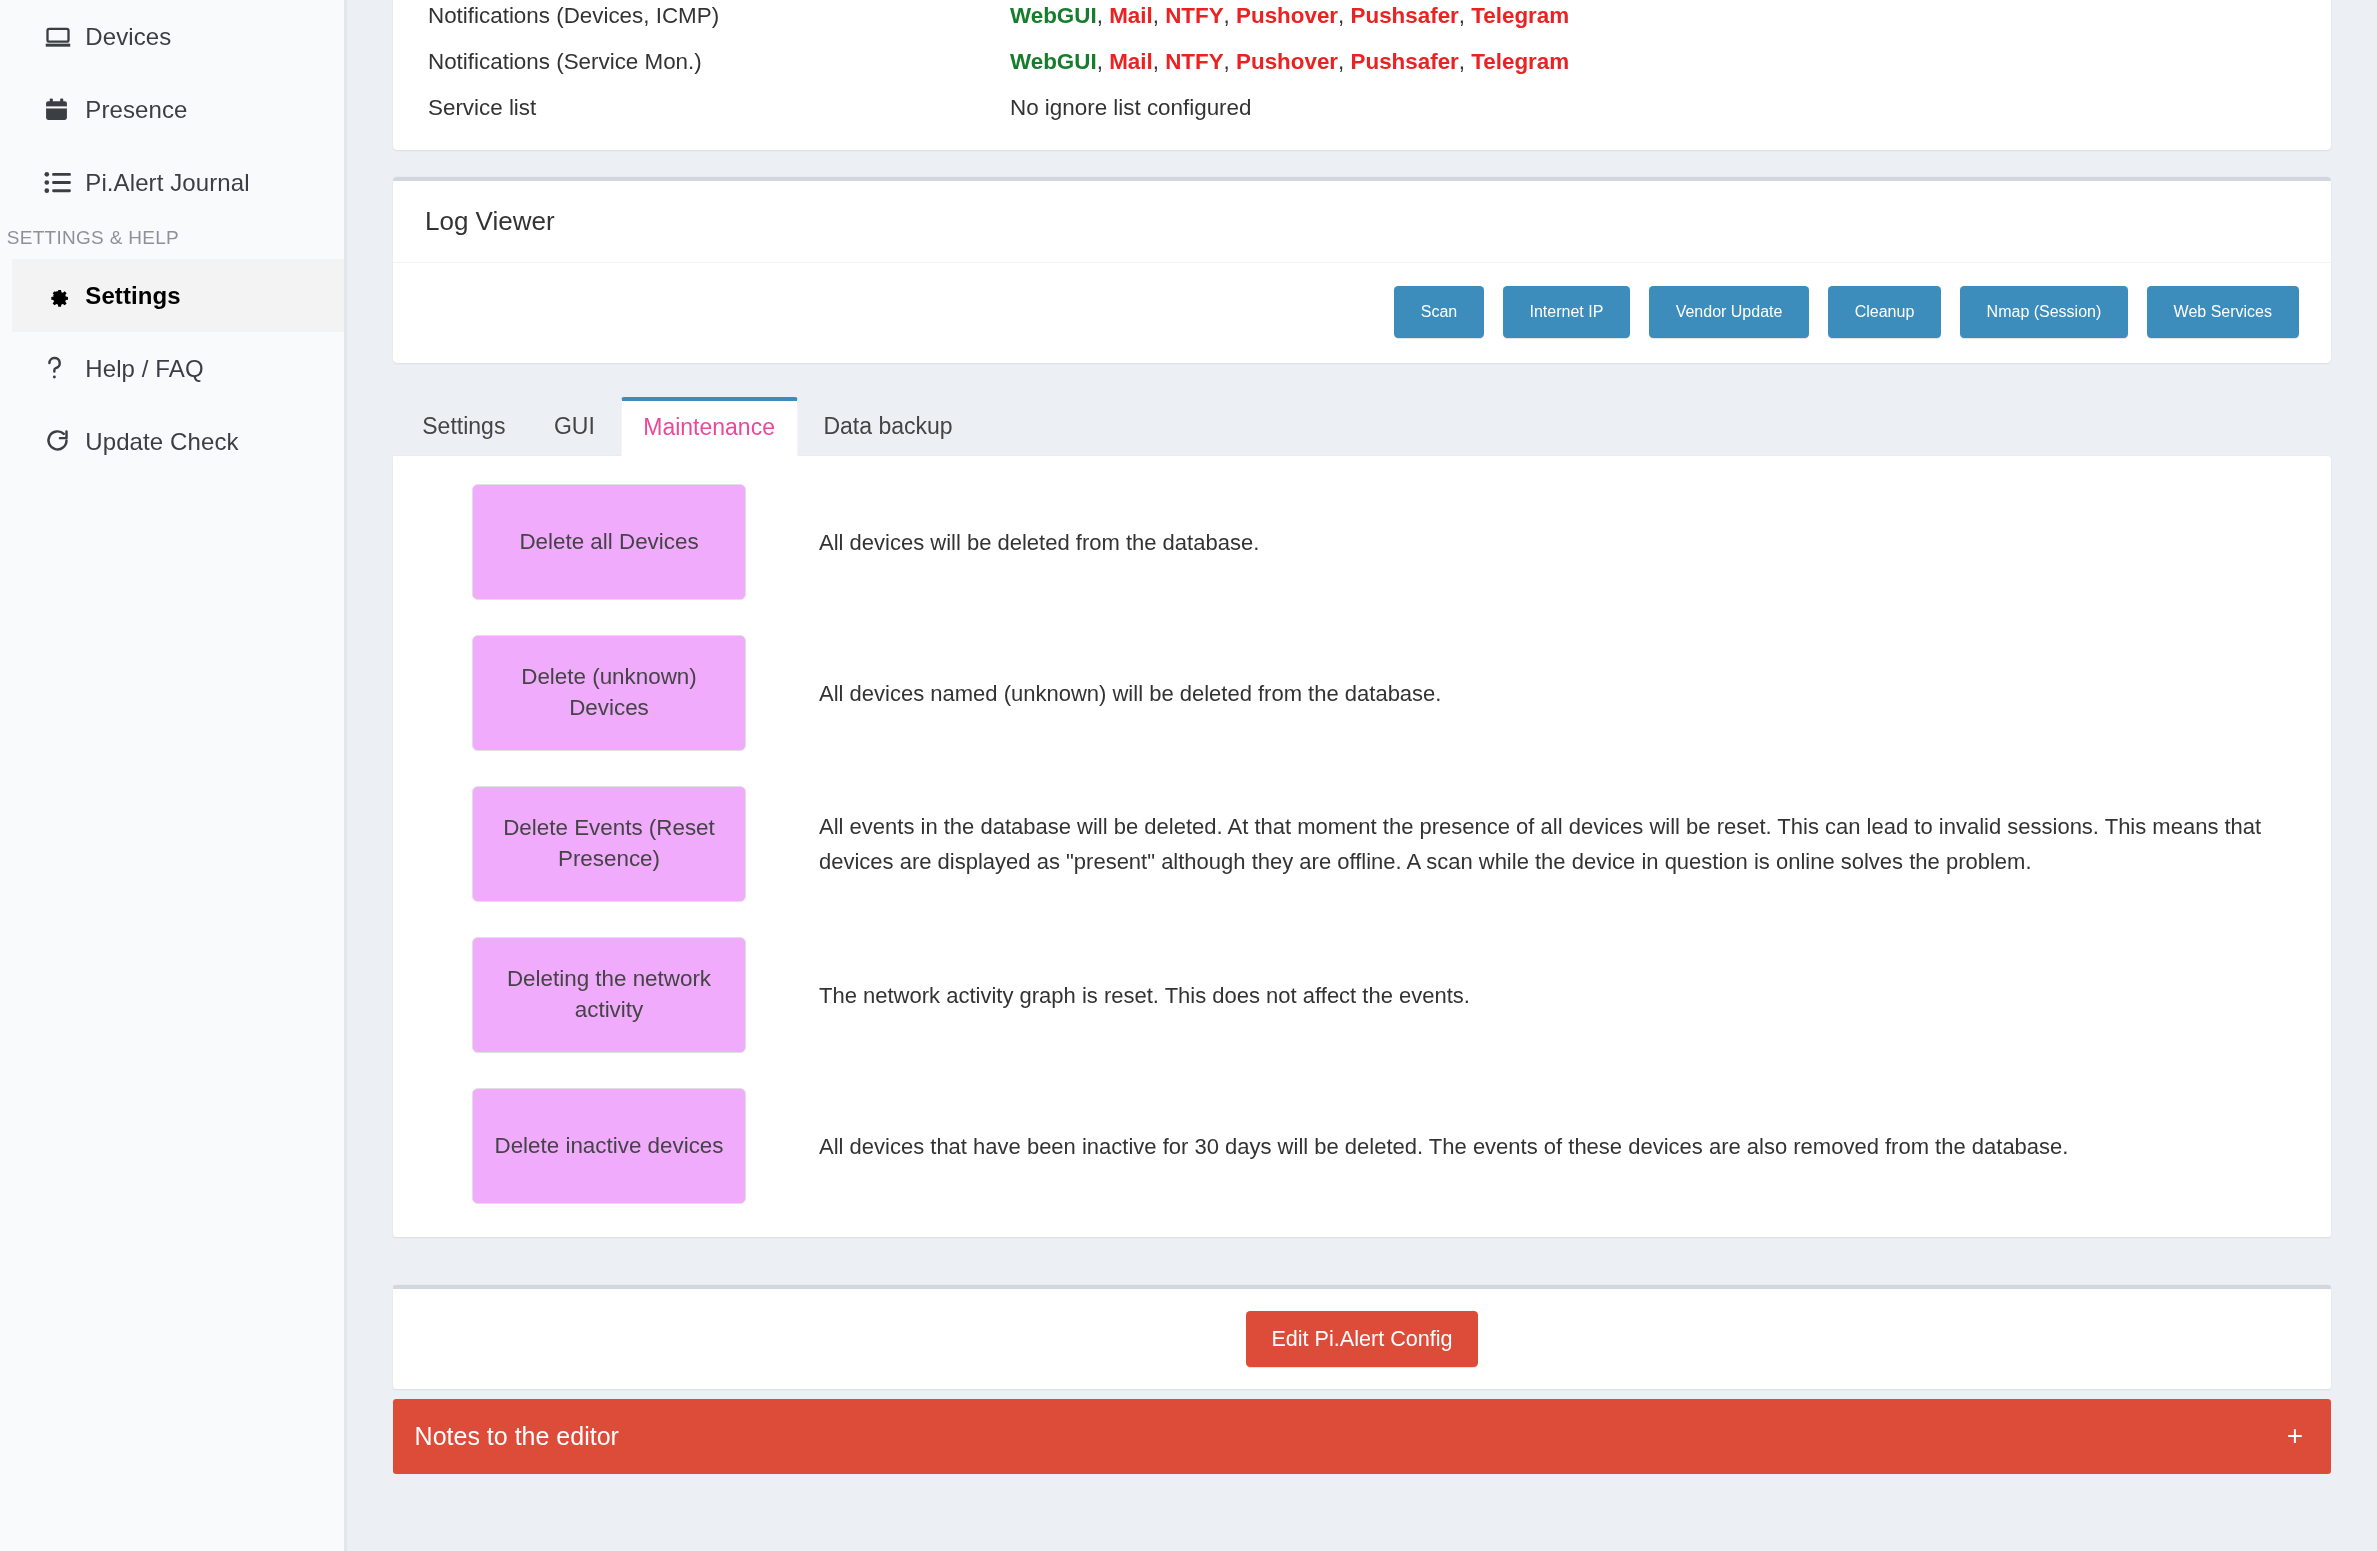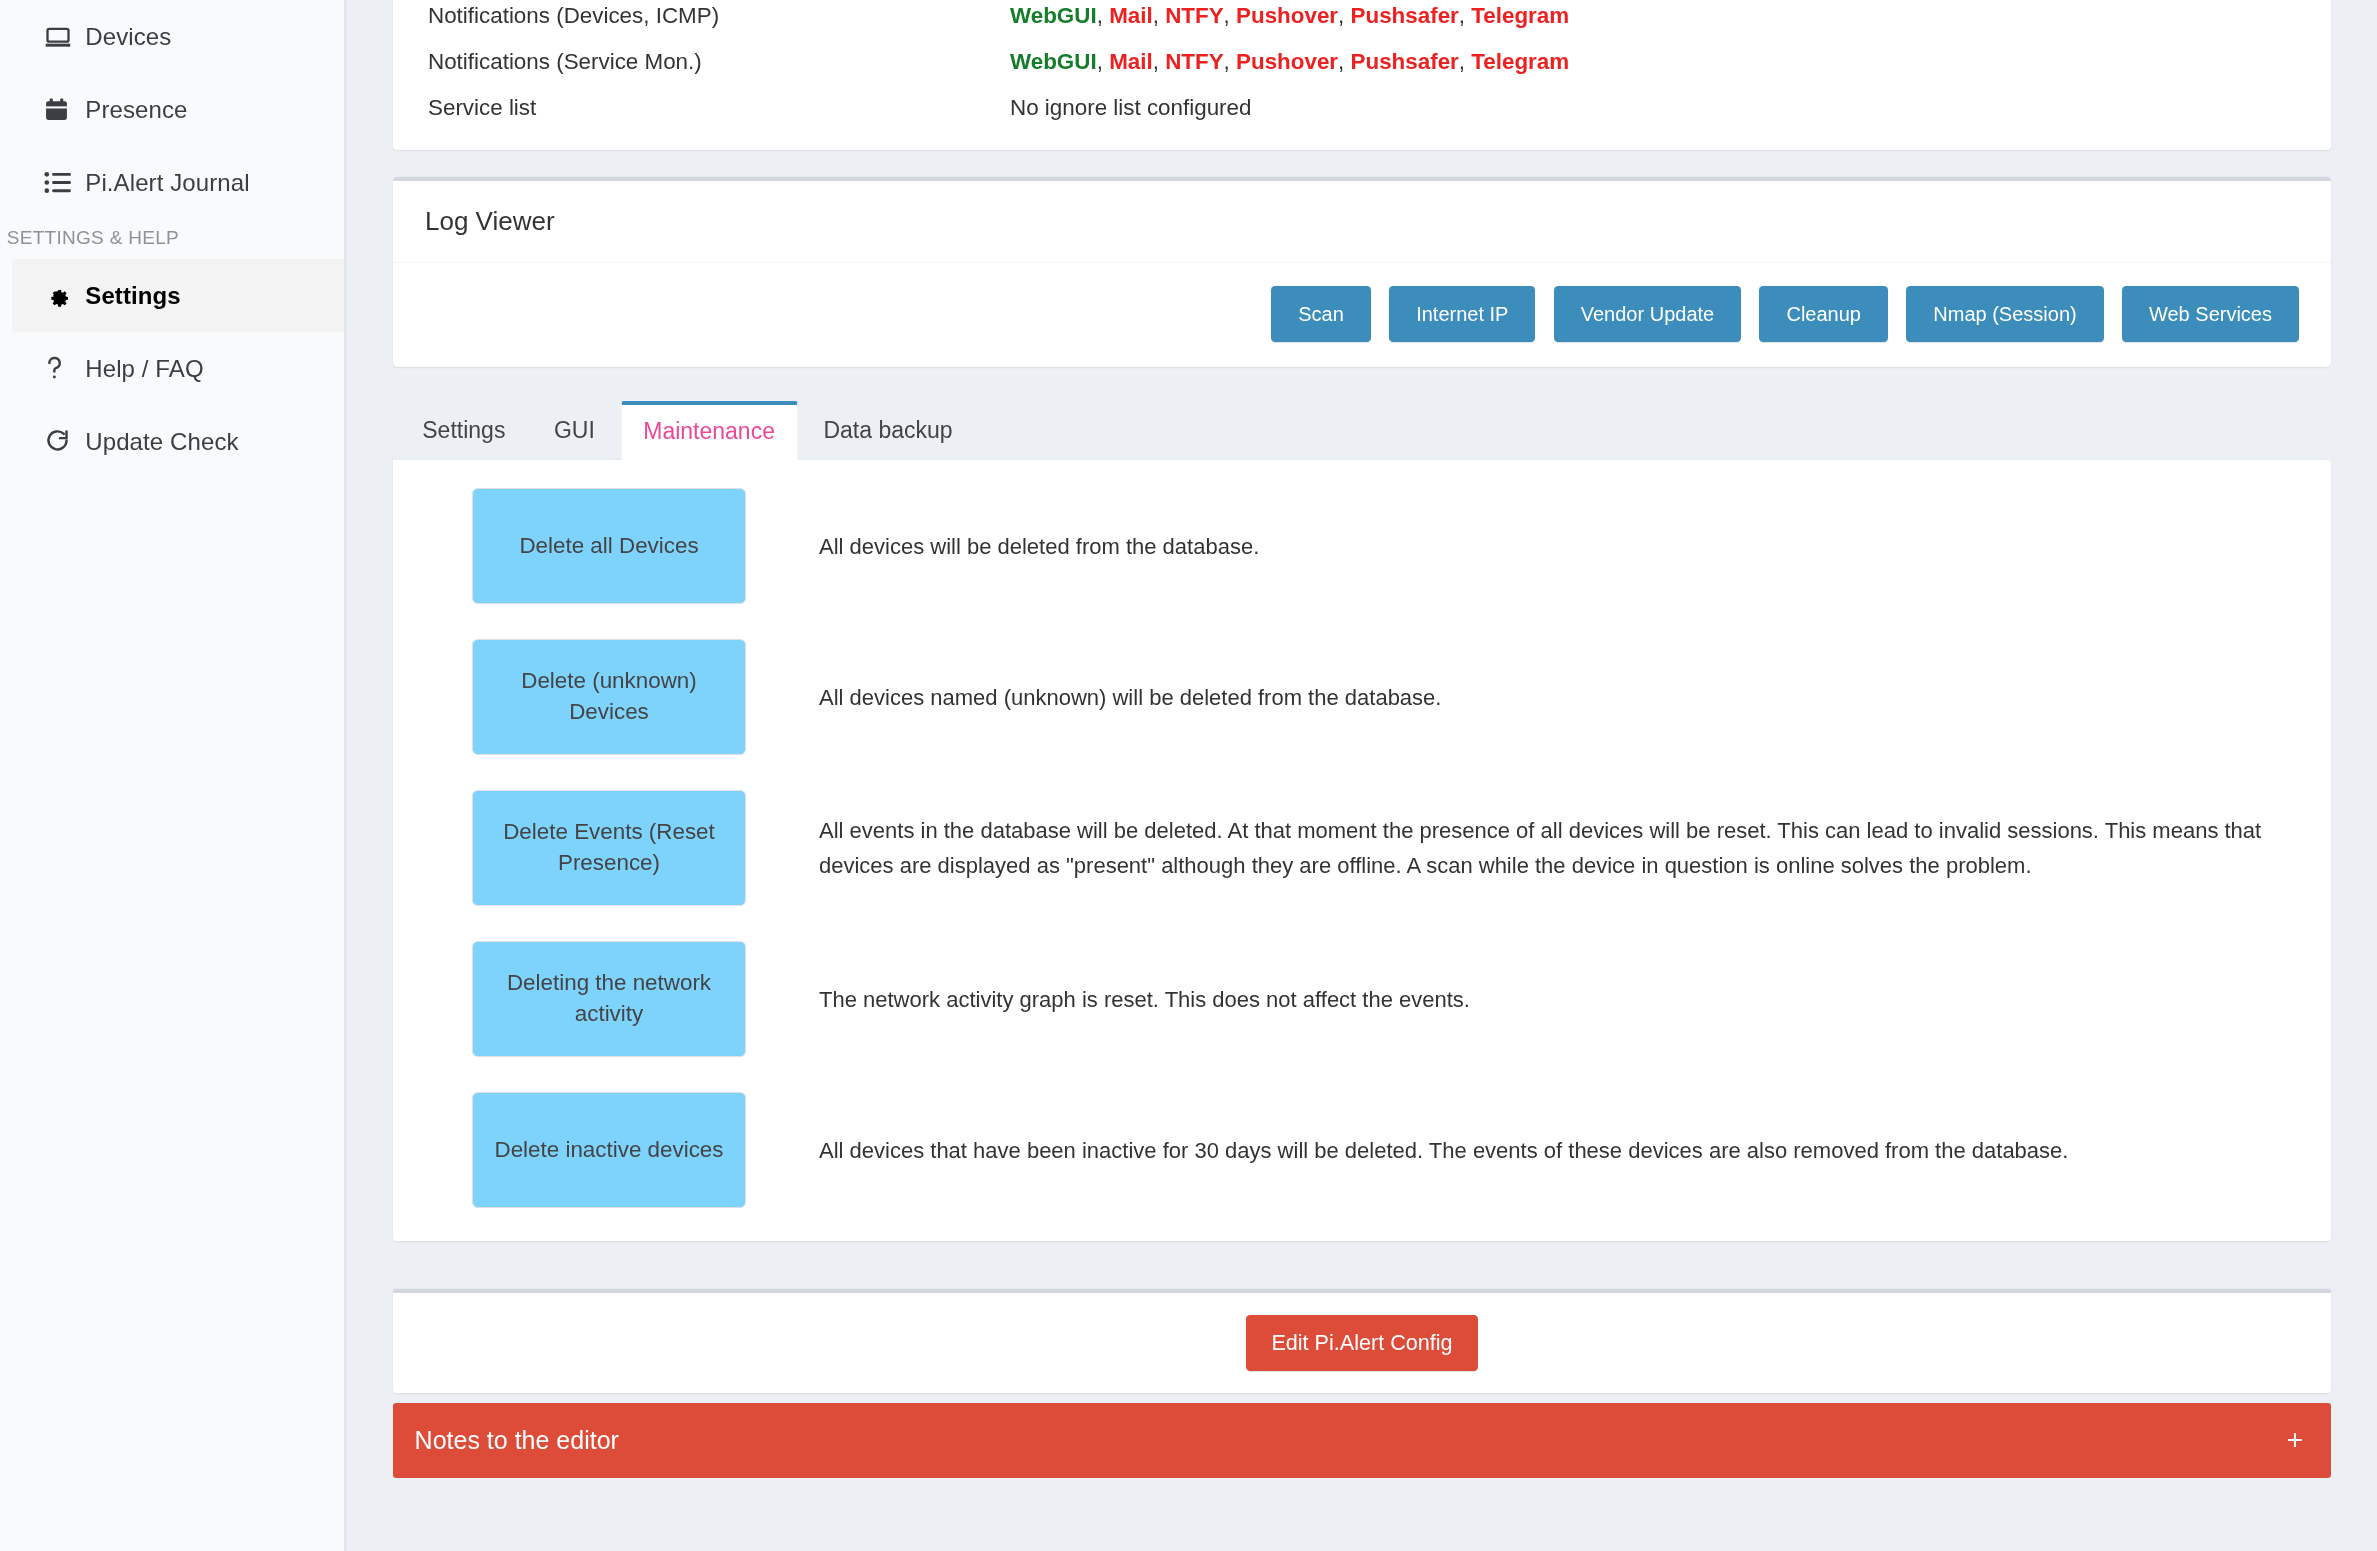--- a/index.html
+++ b/index.html
@@ -100,21 +100,21 @@
   .lv-body {
     padding: 23px 32px 25px 32px;
     display: flex;
     justify-content: flex-end;
     gap: 18.3px;
   }
   .btn {
     border: none; border-radius: 4.2px;
     font-family: "Liberation Sans", sans-serif;
     cursor: pointer;
-    font-size: 20px;
+    font-size: 16px;
     line-height: 1;
   }
   .btn-blue {
     background: #3c8dbc; color: #fff;
     padding: 18.3px 27px;
     box-shadow: 0 0.8px 0.8px rgba(0,0,0,.12);
   }
   .btn-red {
     background: #dd4b39; color: #fff;
     padding: 17.5px 25px;
@@ -156,21 +156,21 @@
     padding: 28px 0 33px 0;
   }
   .maint-row {
     display: flex;
     align-items: center;
     padding: 0 46px 0 79px;
   }
   .maint-btn {
     width: 274px; flex: 0 0 274px;
     min-height: 116px;
-    background: #7dd3fc;
+    background: #f0abfc;
     border: 0.8px solid #e0e0e0;
     border-radius: 5.8px;
     color: #444;
     font-size: 22.4px;
     line-height: 1.38;
     text-align: center;
     display: flex; align-items: center; justify-content: center;
     padding: 11.6px 15px;
     cursor: pointer;
     font-family: "Liberation Sans", sans-serif;

